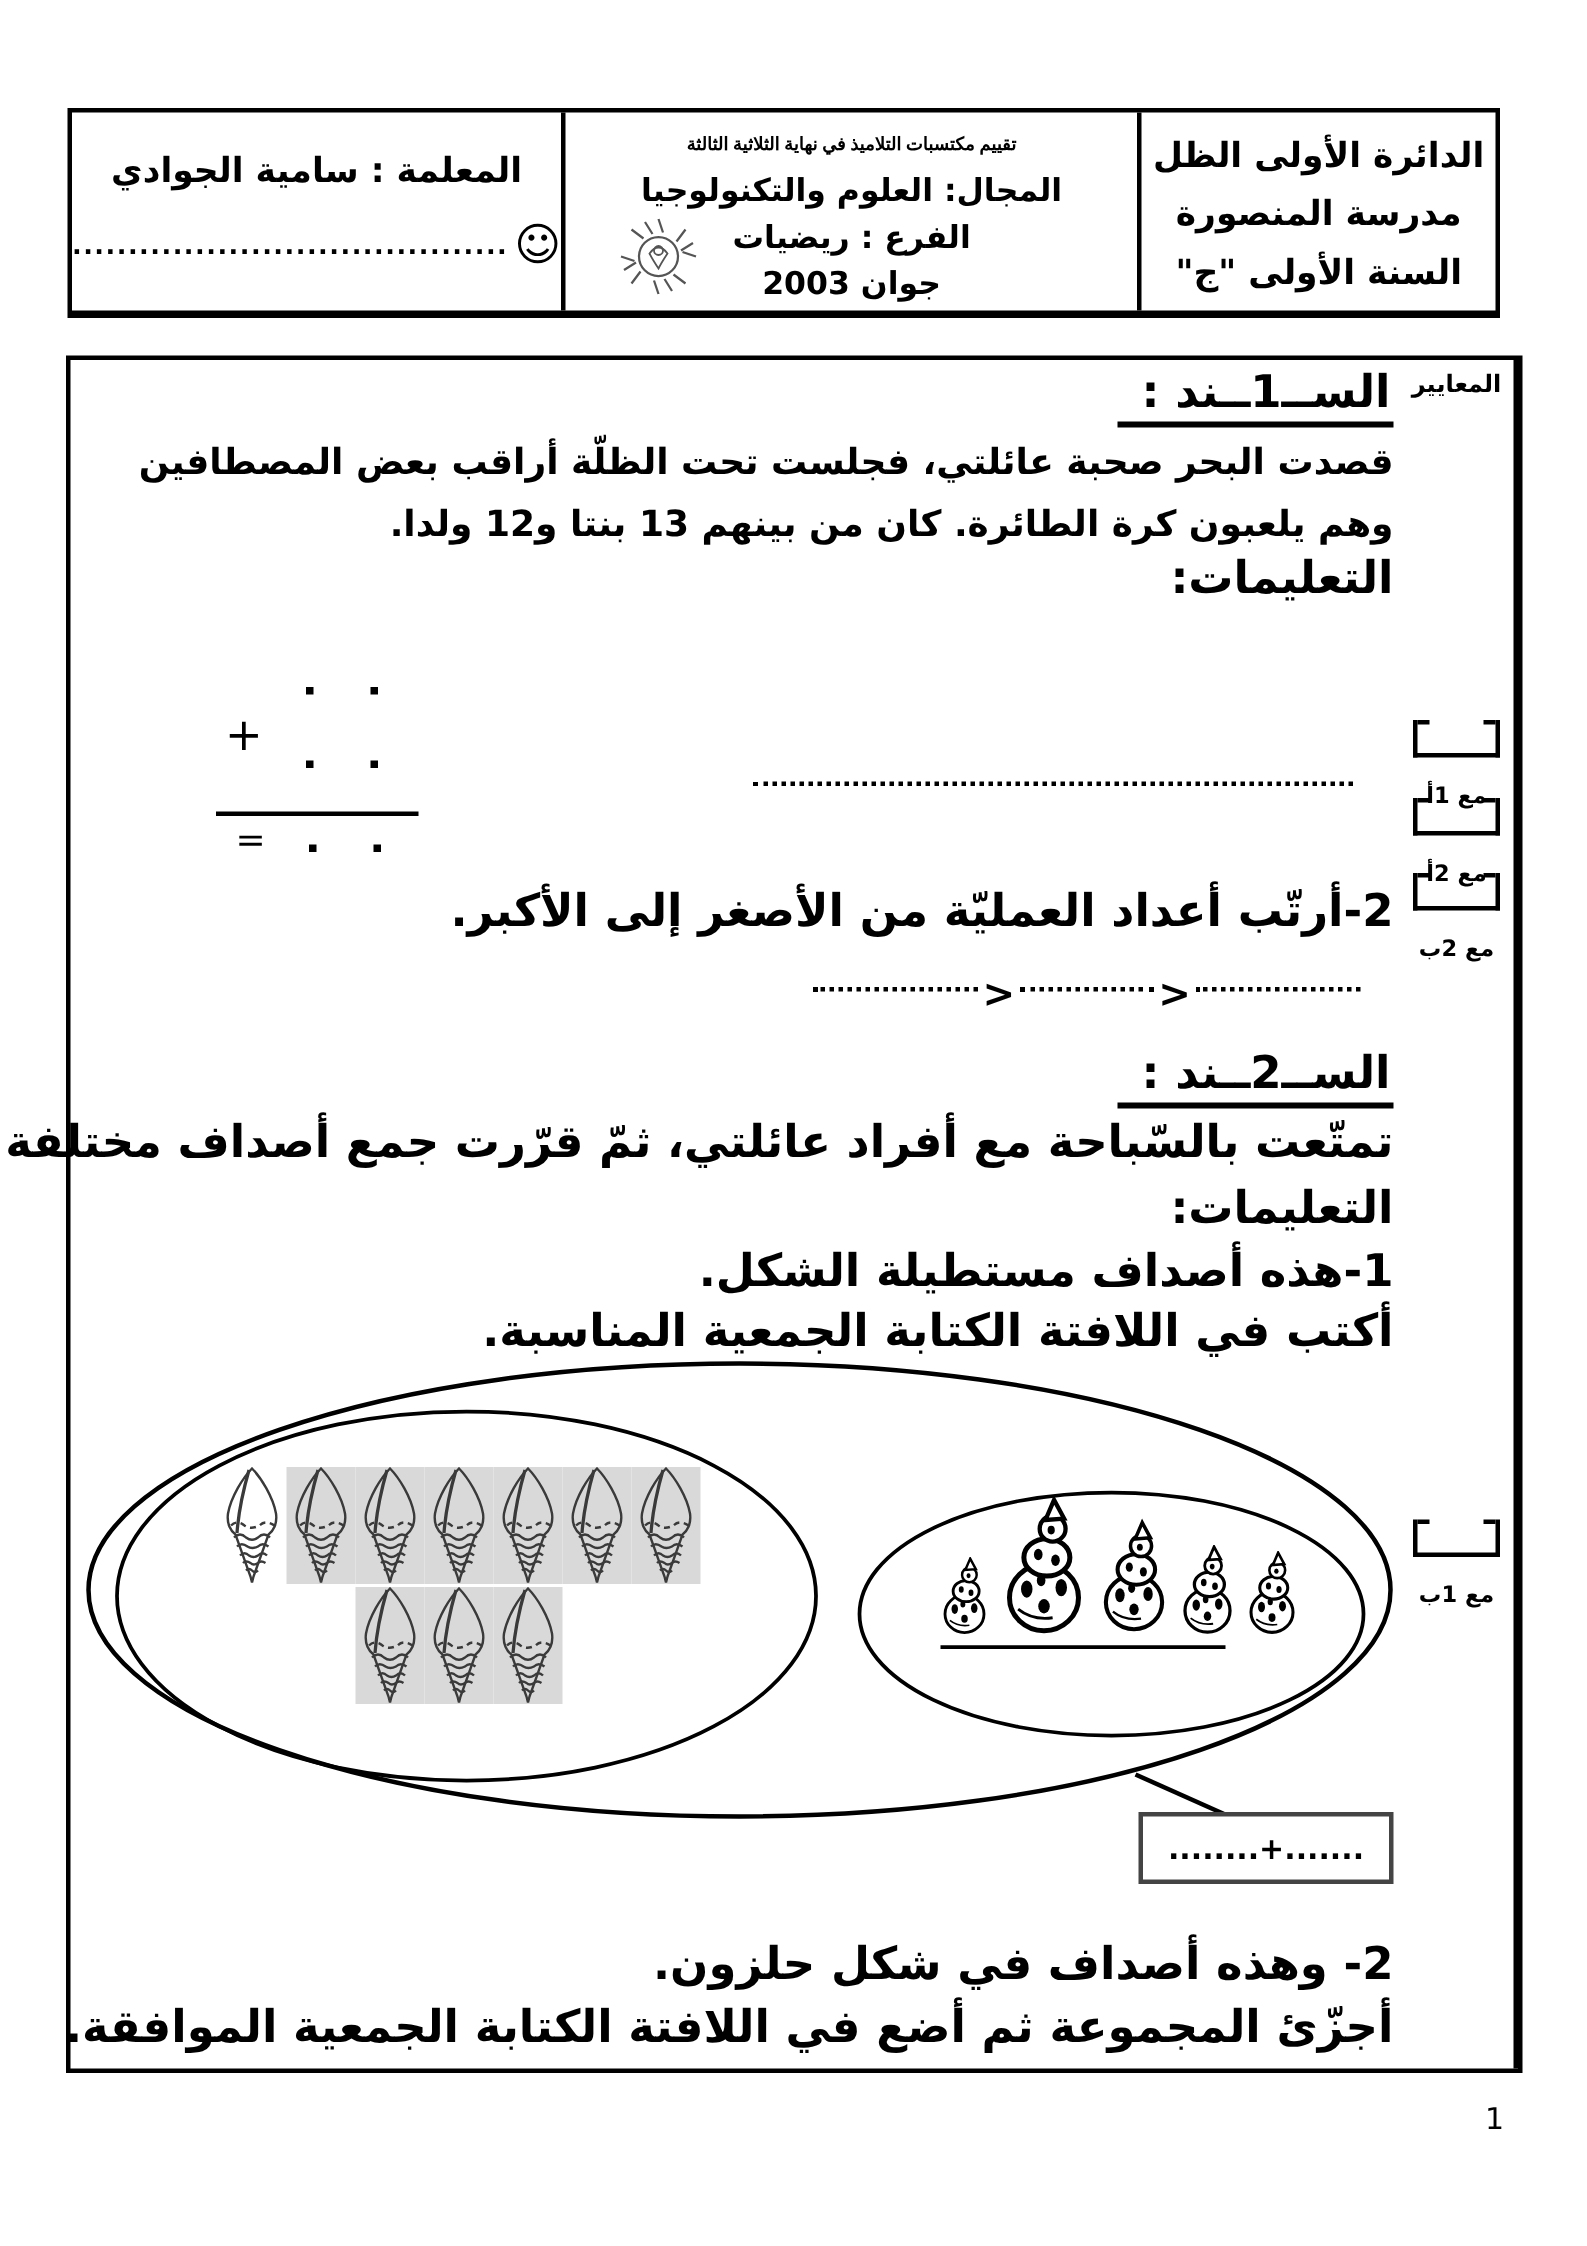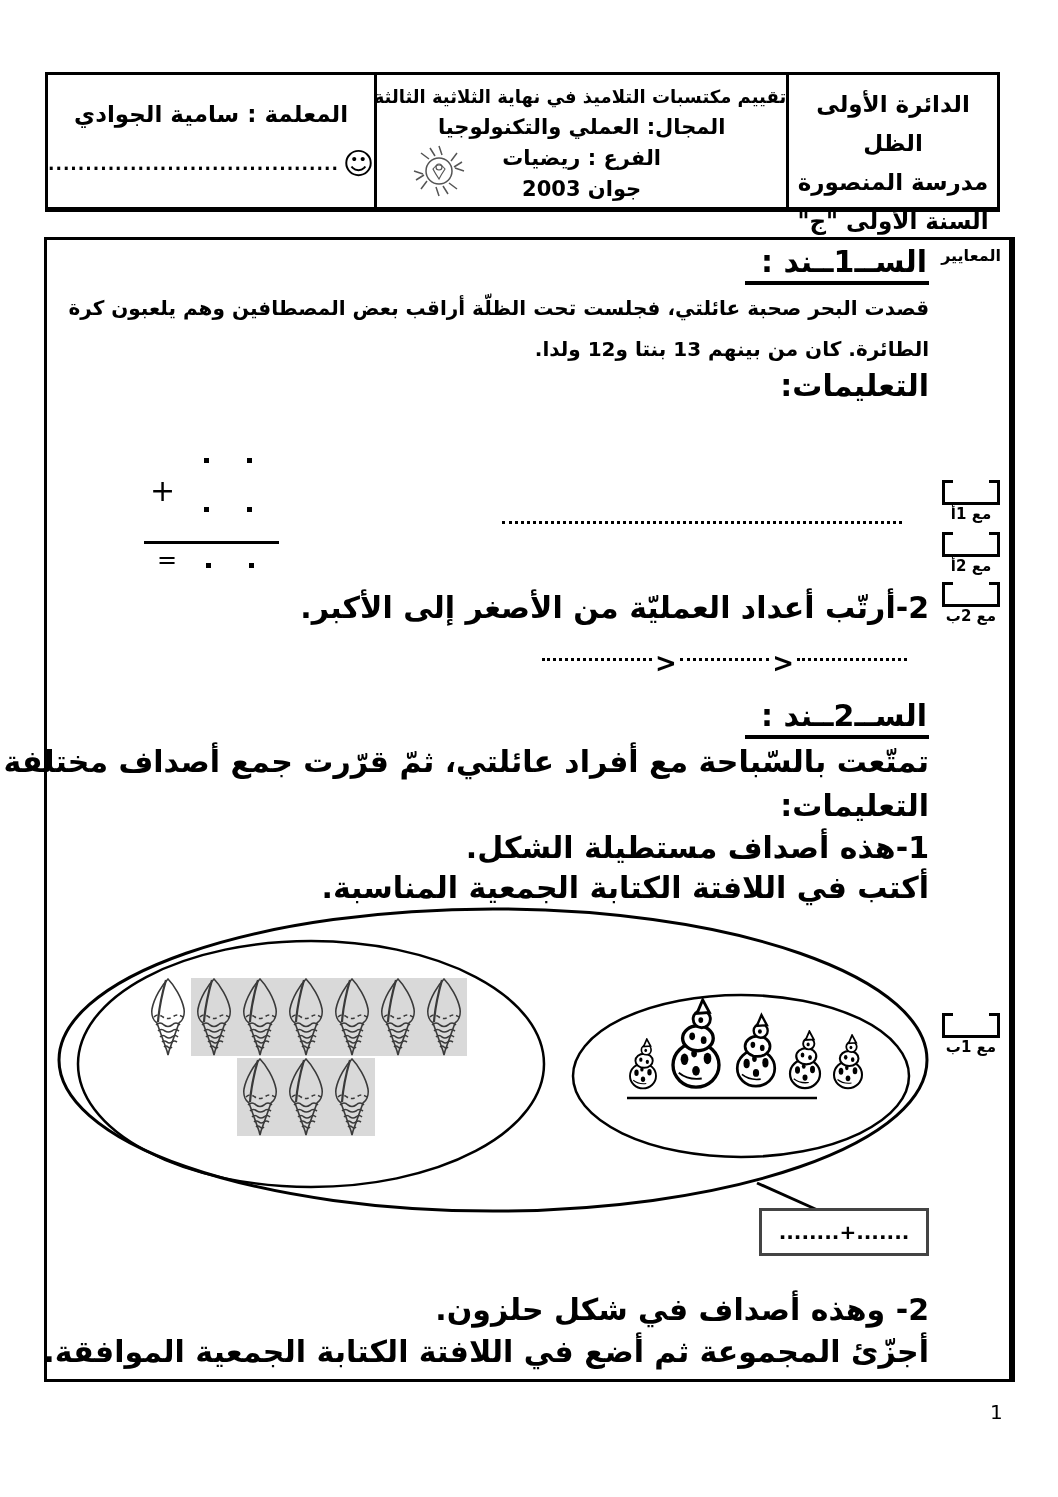--- a/index.html
+++ b/index.html
@@ -6,37 +6,37 @@
   .page{position:relative;width:1058px;height:1497px;background:#fff;overflow:hidden;
         font-family:"DejaVu Sans",sans-serif;color:#000;font-weight:bold;}
 
   
   .header-table{position:absolute;left:45px;top:72px;width:955px;height:140px;
     border:3px solid #000;border-bottom:5px solid #000;display:flex;box-sizing:border-box;}
   .hcell{box-sizing:border-box;text-align:center;}
   .cell-school{width:256px;border-left:3px solid #000;padding-top:10px;font-size:23px;line-height:39px;}
   .cell-title{width:412px;border-left:3px solid #000;position:relative;padding-top:6px;line-height:31px;}
   .cell-teacher{flex:1;padding-top:20px;font-size:23px;line-height:38px;position:relative;}
-  .title-l1{font-size:18px;white-space:nowrap;}
+  .title-l1{font-size:12px;white-space:nowrap;font-family:Liberation Serif, serif;}
   .title-l2,.title-l3,.title-l4{font-size:21px;}
   .logo{position:absolute;left:34px;top:68px;}
   .name-row{display:flex;direction:rtl;align-items:center;justify-content:center;margin-top:12px;gap:4px;}
   .smiley{font-size:30px;line-height:30px;}
   .name-dots{font-size:17px;letter-spacing:1px;}
 
   
   .main-box{position:absolute;left:44px;top:237px;width:971px;height:1145px;
     border:3px solid #000;box-sizing:border-box;display:flex;}
   .content{position:relative;width:886px;height:100%;direction:rtl;}
   .criteria{position:relative;flex:1;border-right:3px solid #000;box-sizing:border-box;}
   .criteria-header{margin-top:6px;text-align:center;font-size:16px;direction:rtl;}
 
   .abs{position:absolute;}
   .sec-title{font-size:30px;border-bottom:4px solid #000;padding:0 2px 2px 16px;white-space:nowrap;}
-  .bodytxt{font-size:20px;line-height:41px;text-align:right;}
+  .bodytxt{font-size:24px;line-height:41px;text-align:right;}
   .oneline{white-space:nowrap;font-size:30px;}
 
   
   .add-block{position:absolute;left:95px;top:207px;width:200px;height:135px;direction:ltr;}
   .sq{position:absolute;width:5px;height:5px;background:#000;}
   .add-plus{position:absolute;left:8px;top:26px;font-size:30px;font-weight:normal;}
   .add-line{position:absolute;left:2px;top:94px;width:135px;border-top:3.5px solid #000;}
   .add-eq{position:absolute;left:15px;top:99px;font-size:24px;font-weight:normal;}
 
   .dotline{border-bottom:3px dotted #000;height:0;}
@@ -57,21 +57,21 @@
   .plus-box{position:absolute;left:712px;top:306px;width:170px;height:48px;border:3px solid #444;
     box-sizing:border-box;display:flex;align-items:center;justify-content:center;
     font-size:20px;direction:ltr;background:#fff;}
 
   
   .marker{position:absolute;left:0;width:100%;}
   .marker-box{position:relative;margin:0 auto;width:58px;height:25px;
     border-left:3px solid #000;border-right:3px solid #000;border-bottom:3px solid #000;box-sizing:border-box;}
   .marker-box::before{content:"";position:absolute;top:0;left:0;width:8px;border-top:3px solid #000;}
   .marker-box::after{content:"";position:absolute;top:0;right:0;width:8px;border-top:3px solid #000;}
-  .marker-label{text-align:center;font-size:15px;margin-top:0;direction:rtl;}
+  .marker-label{text-align:center;font-size:15px;margin-top:16px;direction:rtl;}
 
   .page-number{position:absolute;left:990px;top:1400px;font-size:20px;font-weight:normal;}
 </style>
 </head>
 <body>
 
 <svg width="0" height="0" style="position:absolute" aria-hidden="true">
   <defs>
     <g id="cone-shell" fill="none" stroke="#3a3a3a" stroke-width="1.6">
       <path d="M23 1 C17 7 9 20 7 31 C6 38 9 43 12 45 L22 73 L23 77 L24 73 L34 45 C37 43 40 38 39 31 C37 20 29 7 23 1 Z"></path>
@@ -109,21 +109,21 @@
 <div class="page">
 
   <div class="header-table" dir="rtl">
     <div class="hcell cell-school">
       <div>الدائرة الأولى الظل</div>
       <div>مدرسة المنصورة</div>
       <div>السنة الأولى "ج"</div>
     </div>
     <div class="hcell cell-title">
       <div class="title-l1">تقييم مكتسبات التلاميذ في نهاية الثلاثية الثالثة</div>
-      <div class="title-l2">المجال: العملي والتكنولوجيا</div>
+      <div class="title-l2">المجال: العلوم والتكنولوجيا</div>
       <div class="title-l3">الفرع : ريضيات</div>
       <div class="title-l4">جوان 2003</div>
       <span class="logo">
         <svg width="56" height="56" viewBox="0 0 56 56">
             <use href="#sun-logo"></use>
           </svg>
       </span>
     </div>
     <div class="hcell cell-teacher">
       <div>المعلمة : سامية الجوادي</div>

